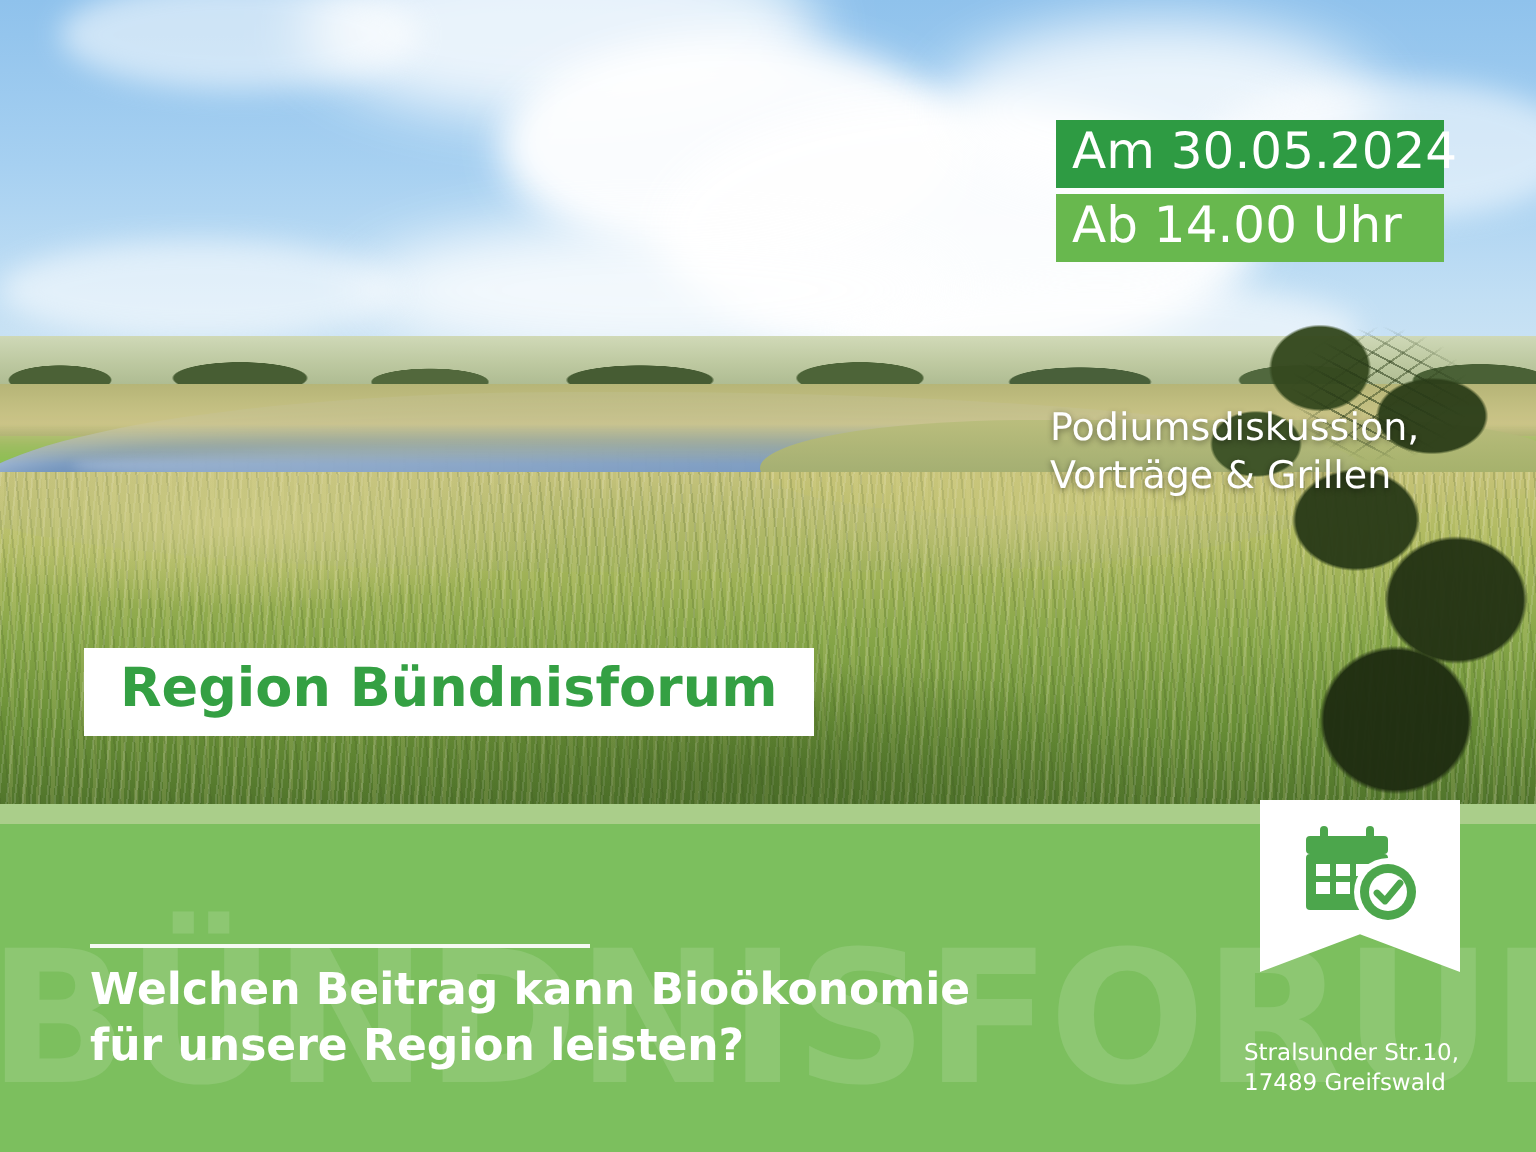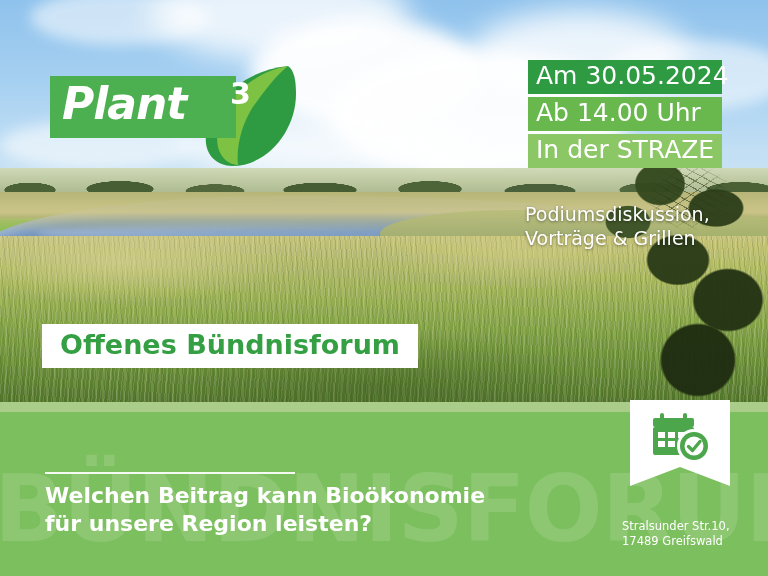--- a/index.html
+++ b/index.html
@@ -241,39 +241,29 @@
     <div class="treeline"></div>
     <div class="farfield"></div>
     <div class="lake"></div>
     <div class="reedband"></div>
     <div class="midreed"></div>
     <div class="reedfield"></div>
     <div class="tree"></div>
     <div class="treeTwigs"></div>
   </div>
 
-  <div class="logo">
-    <svg class="leaf" viewBox="0 0 130 110">
-      <path d="M112 6 C70 10 34 40 30 76 C28 94 40 106 56 106 C92 106 120 70 120 34 C120 20 118 10 112 6 Z" fill="#2E9B43"></path>
-      <path d="M112 6 C78 12 48 38 42 70 C38 90 48 104 62 105 C60 86 66 60 82 40 C92 26 102 14 112 6 Z" fill="#7DC242"></path>
-    </svg>
-    <div class="logo-bar"></div>
-    <div class="logo-word">Plant</div>
-    <div class="logo-sup">3</div>
-  </div>
 
   <div class="datebox db1">Am 30.05.2024</div>
   <div class="datebox db2">Ab 14.00 Uhr</div>
-  <div class="datebox db3">In der STRAZE</div>
 
   <div class="subnote" style="white-space:pre-line;">Podiumsdiskussion,
 Vorträge &amp; Grillen</div>
 
   <div class="banner">
-    <span>Offenes Bündnisforum</span>
+    <span>Region Bündnisforum</span>
   </div>
 
   <div class="band">
     <div class="band-top"></div>
     <div class="watermark">BÜNDNISFORUM</div>
     <div class="band-rule"></div>
     <div class="band-q">Welchen Beitrag kann Bioökonomie für unsere Region leisten?</div>
   </div>
 
   <div class="ribbon"></div>

